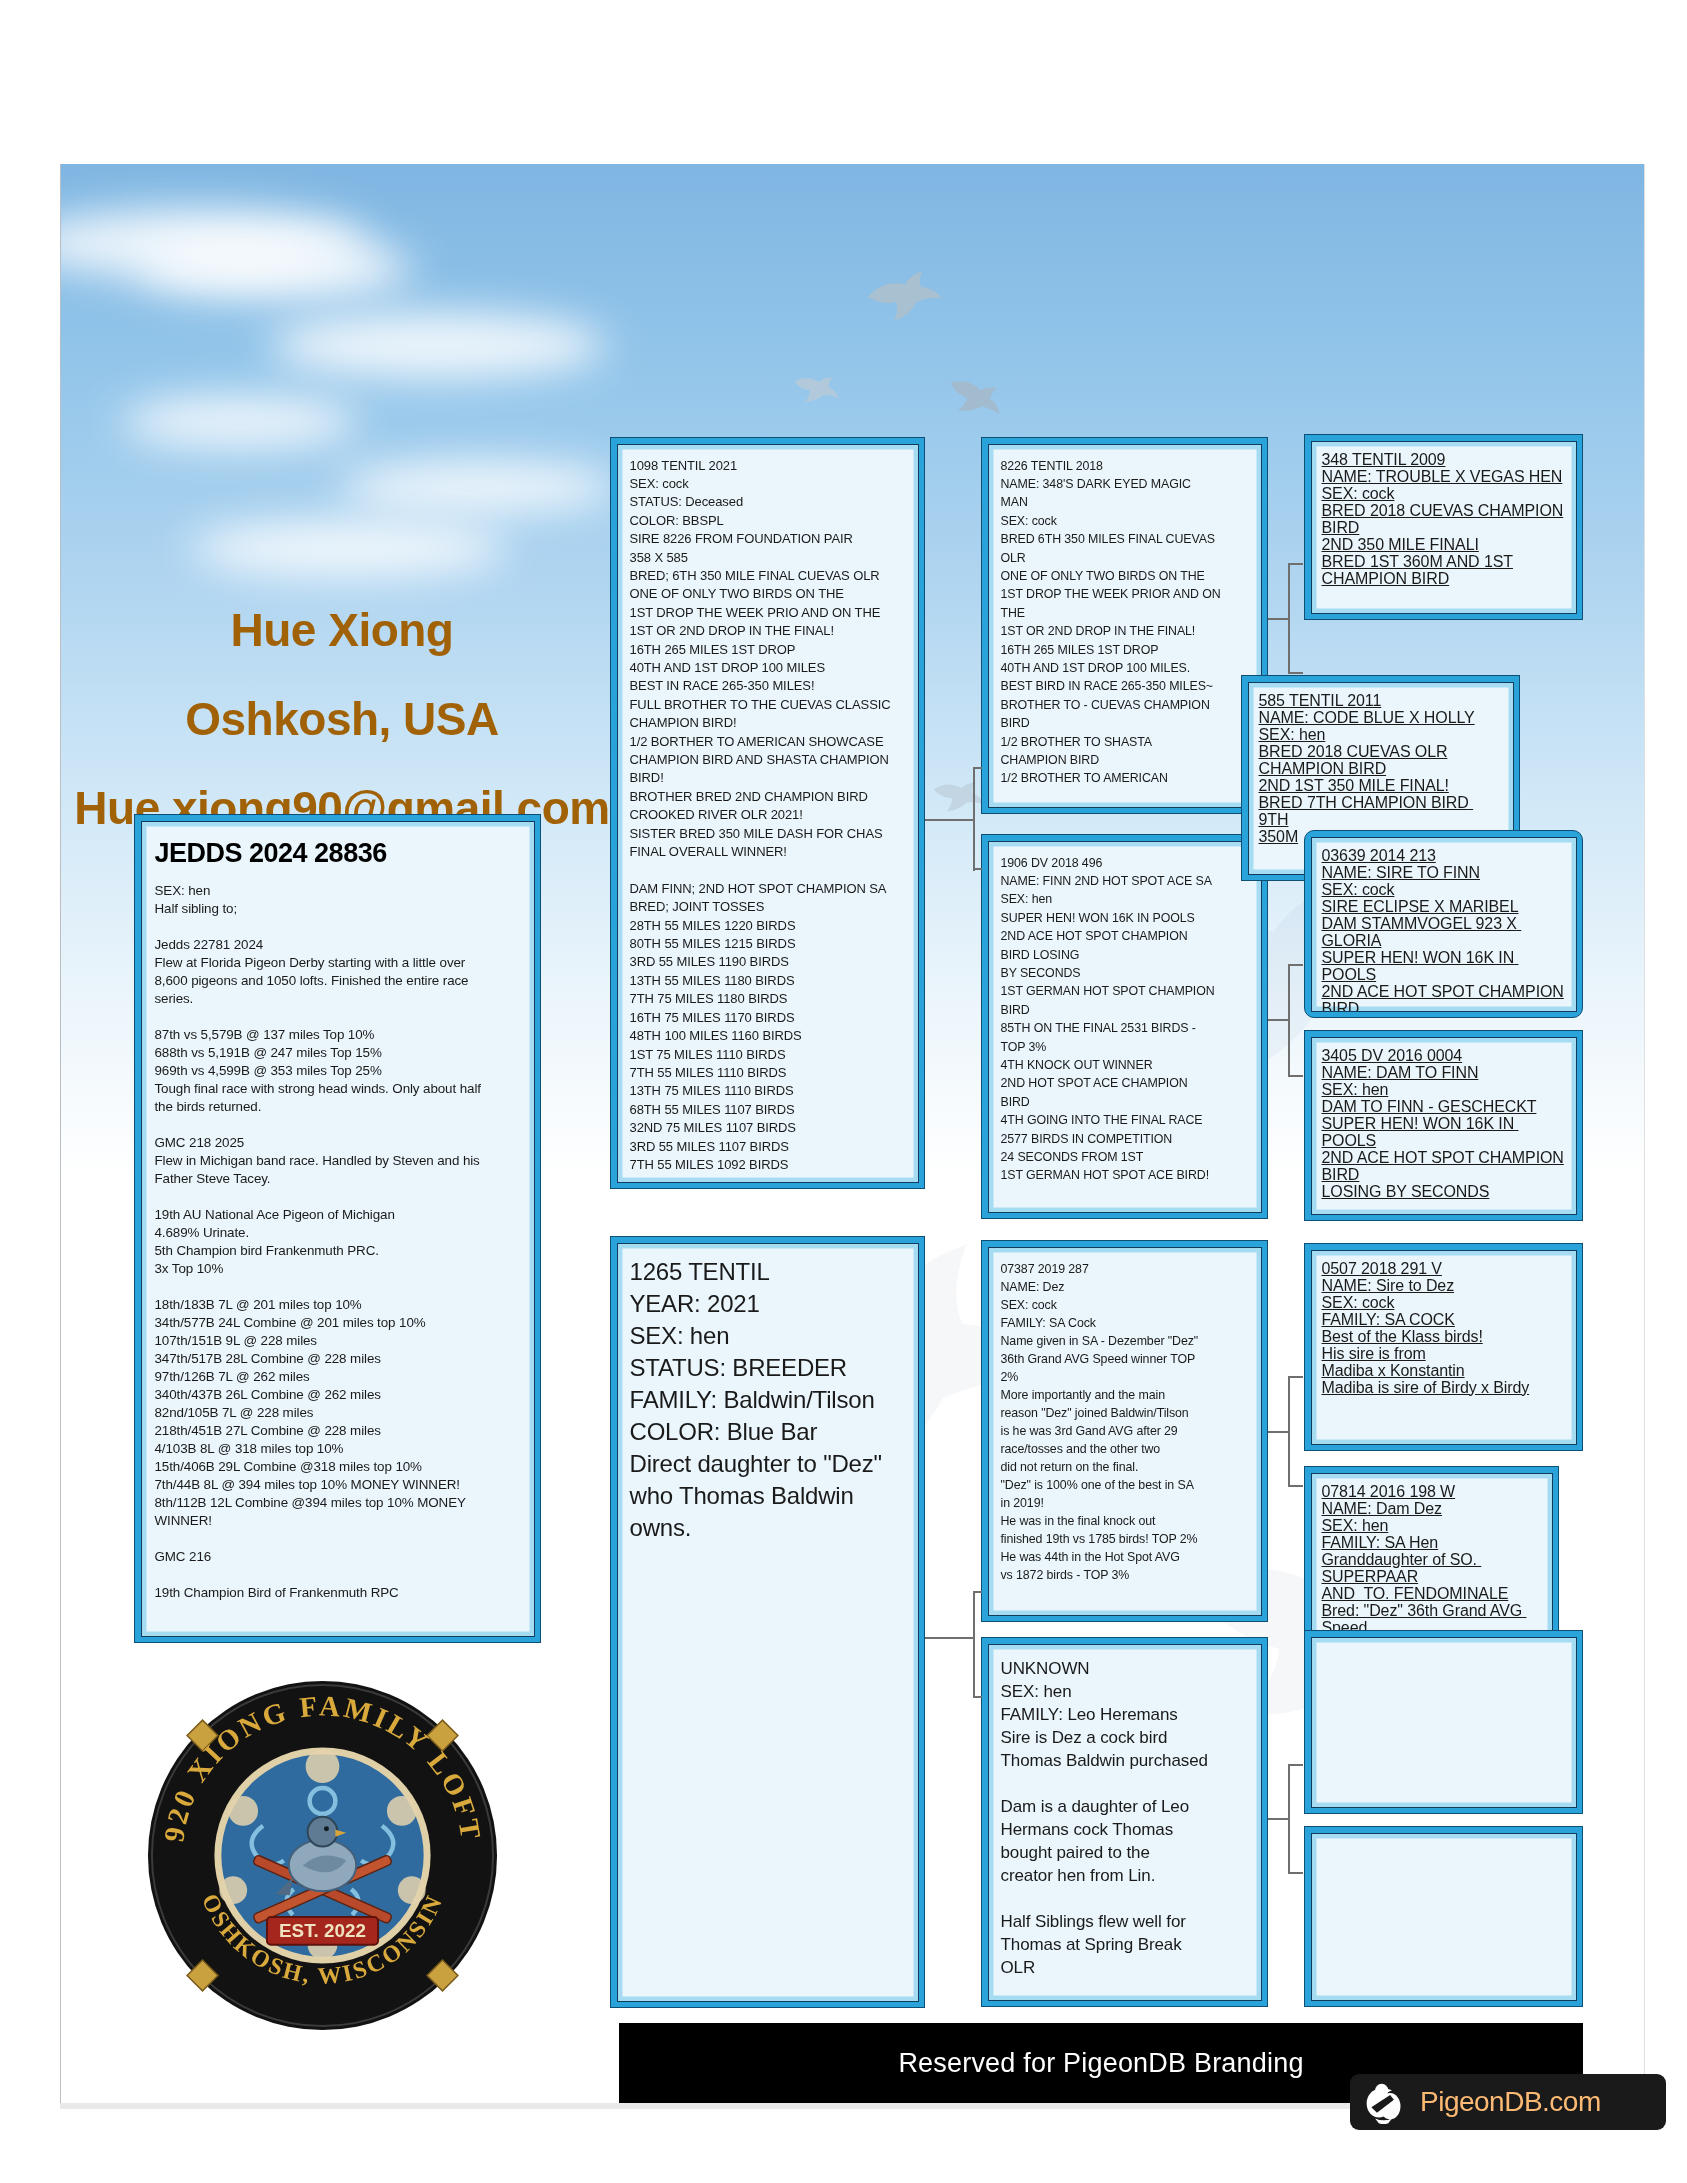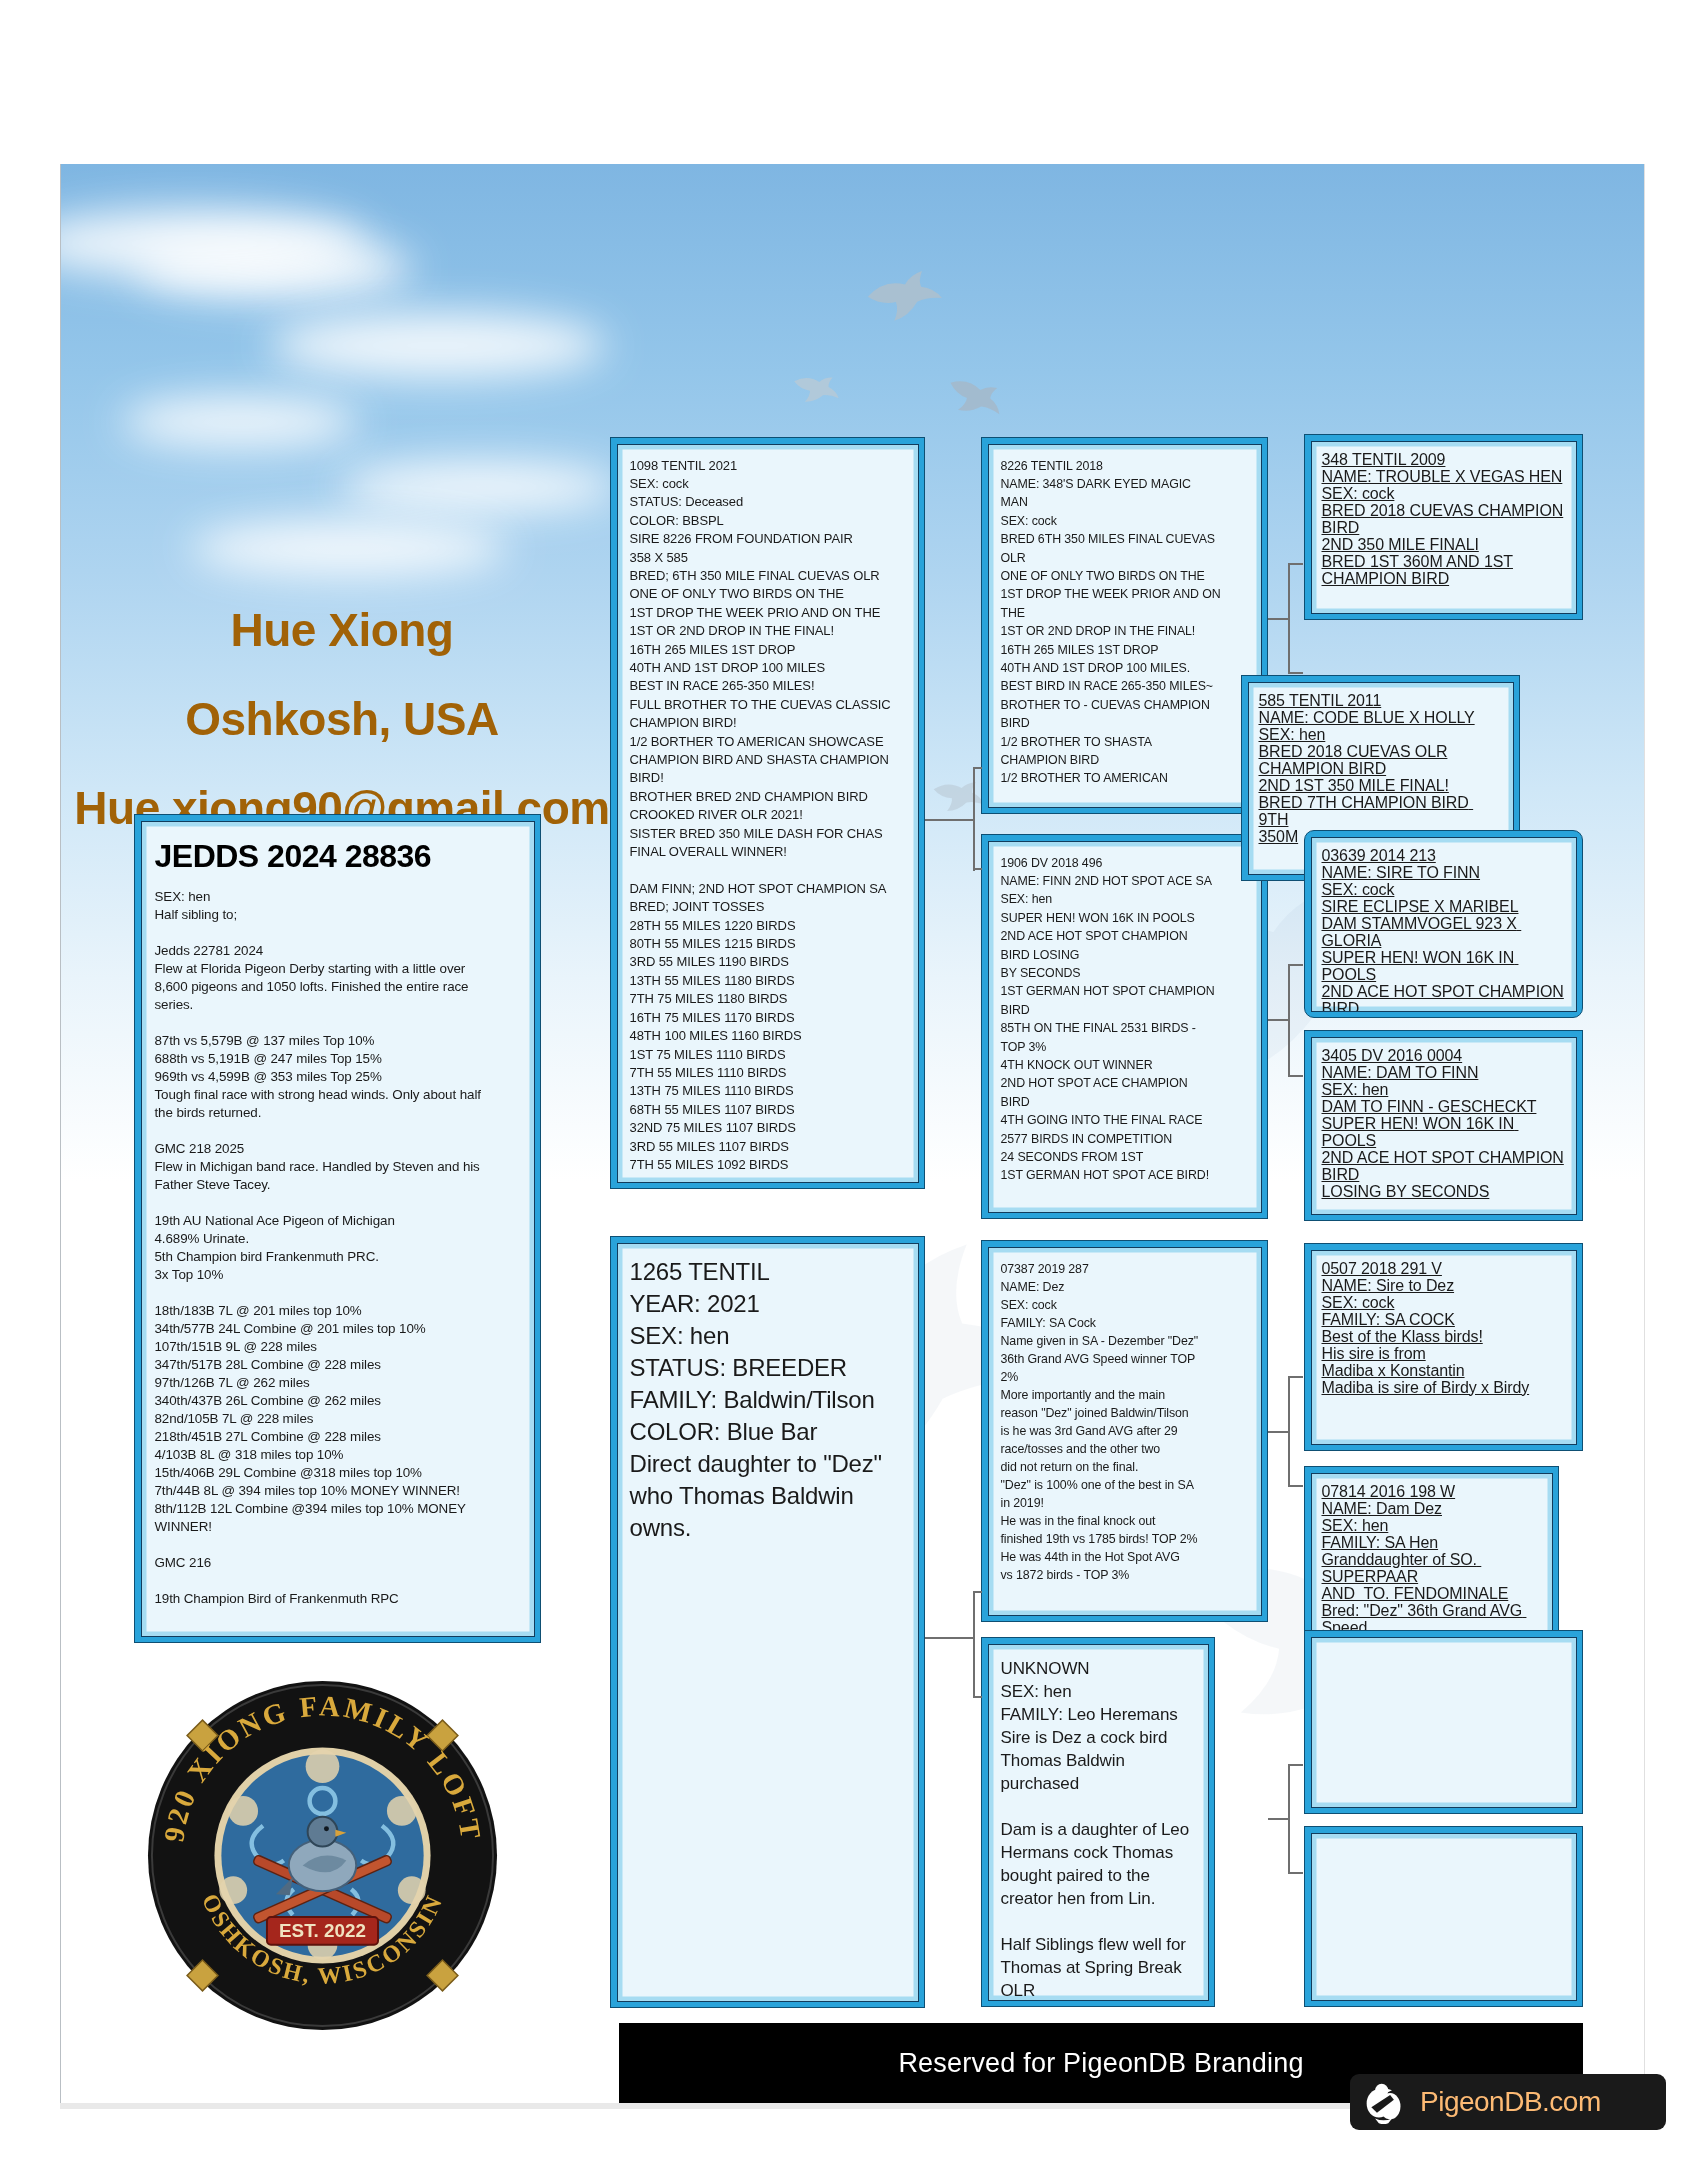--- a/index.html
+++ b/index.html
@@ -16,21 +16,21 @@
   #owner{position:absolute;left:74px;top:586px;width:536px;text-align:center;
          font-weight:bold;font-size:46px;line-height:89px;color:#a16207;letter-spacing:-0.5px;}
   
   .pbox{position:absolute;background:#29a3da;border:1.5px solid #0e4f73;padding:5.5px;box-sizing:border-box;}
   .pbox-in{width:100%;height:100%;box-sizing:border-box;border:1.5px solid #123c5c;
            background:rgba(255,255,255,0.90);box-shadow:inset 0 0 0 4.5px #a6dcf2;overflow:hidden;}
   .ptext{white-space:pre-wrap;color:#1a1a1a;}
   .pad-a{padding:13px 13px;}
   .pad-b{padding:12px 12px;}
   .pad-c{padding:9px 10px;}
-  .s-jedds-title{font-size:32px;font-weight:bold;letter-spacing:-0.5px;margin:3px 0 13px 0;color:#000;}
+  .s-jedds-title{font-size:27px;font-weight:bold;letter-spacing:-0.5px;margin:3px 0 13px 0;color:#000;}
   .s-jedds-body{font-size:13.4px;line-height:18px;letter-spacing:-0.1px;}
   .s-g2a{font-size:13px;line-height:18.4px;letter-spacing:-0.1px;}
   .s-g2b{font-size:24px;line-height:32px;letter-spacing:-0.2px;}
   .s-g3{font-size:12.4px;line-height:18.4px;letter-spacing:-0.1px;}
   .s-g3c{font-size:12.4px;line-height:18px;letter-spacing:-0.1px;}
   .s-g3u{font-size:17px;line-height:23px;letter-spacing:-0.1px;}
   .s-g4{font-size:16px;line-height:17px;letter-spacing:-0.1px;text-decoration:underline;}
   
   .cline{position:absolute;background:#6f6f6f;}
   
@@ -247,21 +247,21 @@
 race/tosses and the other two
 did not return on the final.
 "Dez" is 100% one of the best in SA
 in 2019!
 He was in the final knock out
 finished 19th vs 1785 birds! TOP 2%
 He was 44th in the Hot Spot AVG
 vs 1872 birds - TOP 3%</div>
       </div>
   </div>
-  <div class="pbox" style="left:981px;top:1637px;width:234px;height:370px;">
+  <div class="pbox" style="left:981px;top:1637px;width:287px;height:370px;">
     <div class="pbox-in pad-b">
         <div class="ptext s-g3u">UNKNOWN
 SEX: hen
 FAMILY: Leo Heremans
 Sire is Dez a cock bird
 Thomas Baldwin purchased
 
 Dam is a daughter of Leo
 Hermans cock Thomas
 bought paired to the

